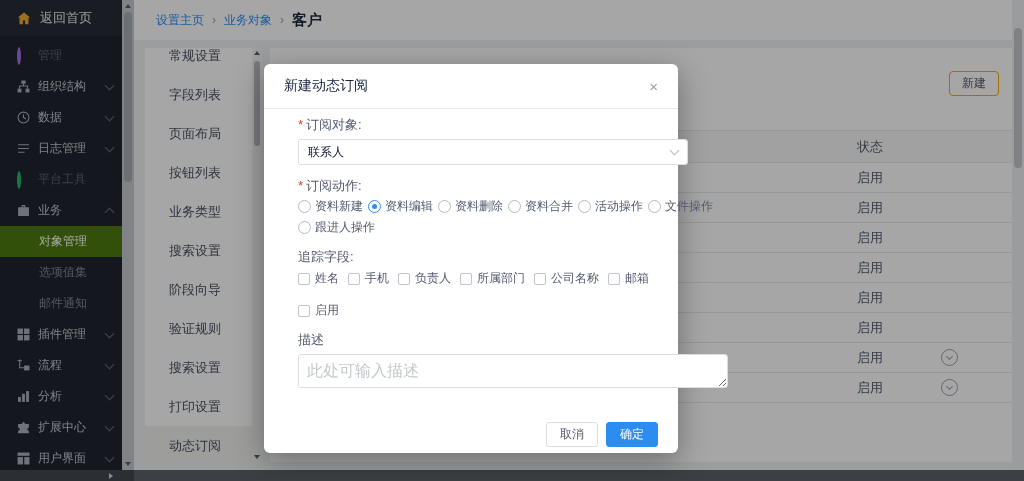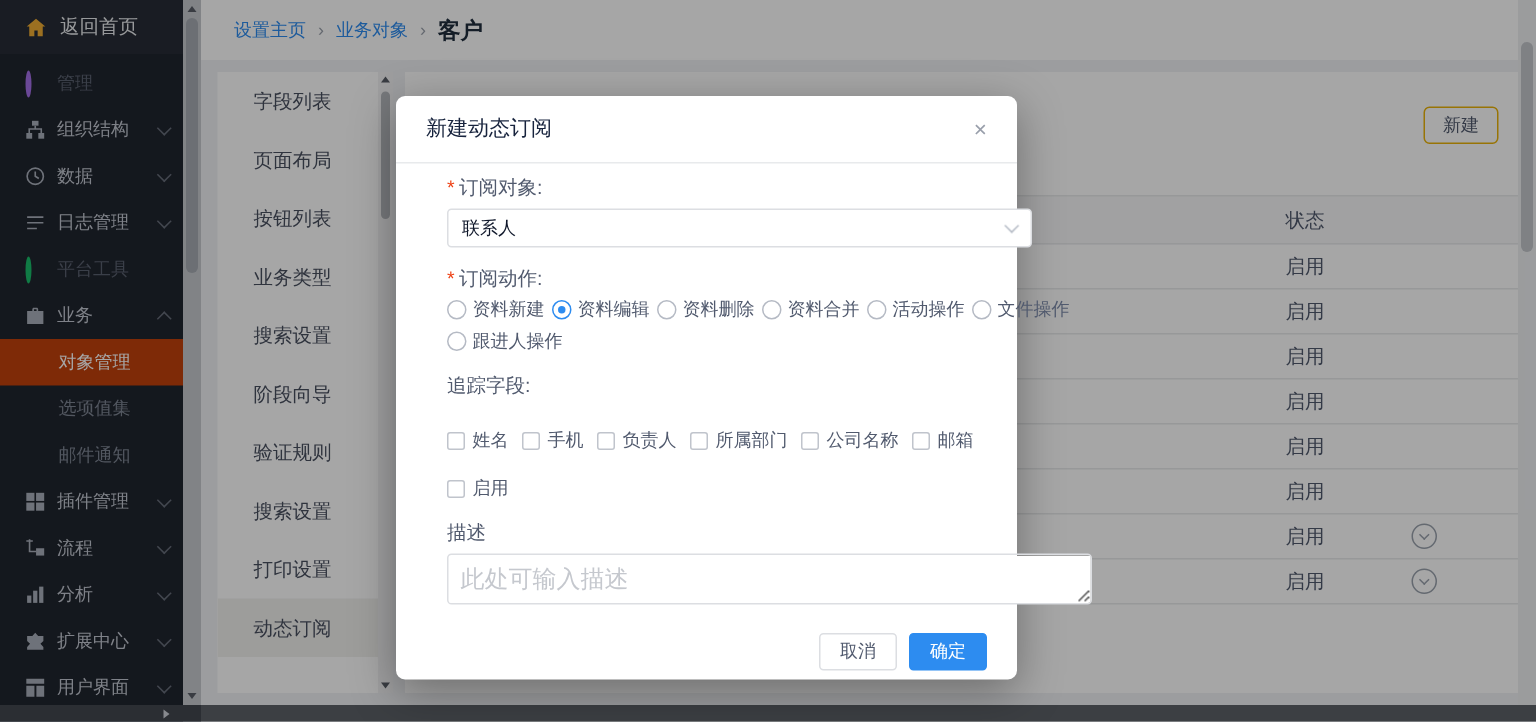--- a/index.html
+++ b/index.html
@@ -11,21 +11,21 @@
   }
   
   .sidebar { position:absolute; left:0; top:0; width:122px; height:481px; background:#20252e; z-index:1; }
   .side-home { height:36px; display:flex; align-items:center; gap:9px; padding-left:17px; background:#272c36; color:#e9ebee; font-size:13px; cursor:pointer; }
   .side-items { padding-top:4px; }
   .side-item { height:31px; display:flex; align-items:center; padding:0 9px 0 17px; color:#c2c7d1; font-size:12px; cursor:pointer; }
   .side-item .mi { width:13px; height:13px; margin-right:8px; color:#aab0bc; flex:0 0 13px; }
   .side-item .mi svg { display:block; stroke-width:1; }
   .side-item.section { color:#5a6170; }
   .side-item.sub { padding-left:39px; color:#7e8694; }
-  .side-item.sub.active { background:#c2410c; color:#ffffff; }
+  .side-item.sub.active { background:#4d7c0f; color:#ffffff; }
   .ring { width:8px; height:8px; border-radius:50%; border:2px solid currentColor; }
   .chev { width:7px; height:7px; border-right:1.4px solid #666d7a; border-bottom:1.4px solid #666d7a; transform:rotate(45deg); margin-left:auto; margin-top:-3px; }
   .chev.up { transform:rotate(-135deg); margin-top:4px; }
   
   .side-scroll { position:absolute; left:122px; top:0; width:12px; height:470px; background:#c6c9ce; z-index:1; }
   .side-scroll .thumb { position:absolute; left:2px; top:12px; width:8px; height:170px; background:#a6abb3; border-radius:4px; }
   .tri-up, .tri-down { position:absolute; left:3px; width:0; height:0; border-left:3px solid transparent; border-right:3px solid transparent; }
   .tri-up { top:4px; border-bottom:4px solid #585d66; }
   .tri-down { bottom:4px; border-top:4px solid #585d66; }
   
@@ -64,21 +64,21 @@
   .m-head { height:45px; border-bottom:1px solid #e8eaec; display:flex; align-items:center; padding:0 20px; }
   .m-title { font-size:14px; color:#17233d; font-weight:500; }
   .m-close { margin-left:auto; color:#999fab; font-size:15px; cursor:pointer; line-height:1; }
   .m-body { padding:8px 36px 0 34px; }
   .f-label { font-size:13px; color:#515a6e; height:16px; line-height:16px; display:block; }
   .f-label.gap { margin-top:13px; }
   .req::before { content:"*"; color:#ed4014; margin-right:3px; }
   .select { margin-top:6px; width:390px; height:26px; border:1px solid #dcdee2; border-radius:3px; display:flex; align-items:center; padding:0 9px; font-size:12px; color:#0f172a; cursor:pointer; background:#fff; }
   .select .sel-chev { margin-left:auto; width:7px; height:7px; border-right:1.3px solid #b6bcc6; border-bottom:1.3px solid #b6bcc6; transform:rotate(45deg); margin-top:-4px; }
   .opt-group { margin-top:4px; display:flex; flex-wrap:wrap; width:430px; row-gap:4px; }
-  .opt-group.cks { margin-top:20px;text-align:right; }
+  .opt-group.cks { margin-top:5px;text-align:right; }
   .radio, .check { display:flex; align-items:center; margin-right:5px; height:17px; font-size:12px; color:#515a6e; cursor:pointer; }
   .check { margin-right:9px; }
   .r-dot { width:13px; height:13px; border:1px solid #b5bac4; border-radius:50%; margin-right:4px; position:relative; background:#fff; flex:0 0 13px; }
   .r-dot.sel { border-color:#2d8cf0; }
   .r-dot.sel::after { content:""; position:absolute; left:3px; top:3px; width:5px; height:5px; border-radius:50%; background:#2d8cf0; }
   .c-box { width:12px; height:12px; border:1px solid #c0c4cc; border-radius:2px; margin-right:5px; background:#fff; flex:0 0 12px; }
   .enable-row { margin-top:15px; }
   .desc-area { margin-top:6px; width:430px; height:34px; border:1px solid #dcdee2; border-radius:3px; padding:6px 8px; font-size:16px; color:#515a6e; resize:both; font-family:"Liberation Sans","DejaVu Sans",sans-serif; display:block; }
   .desc-area::placeholder { color:#c5c8ce; }
   .m-foot { position:absolute; right:20px; bottom:6px; display:flex; gap:8px; }
@@ -224,20 +224,23 @@
       <span class="crumb-link">设置主页</span>
       <span class="crumb-sep">›</span>
       <span class="crumb-link">业务对象</span>
       <span class="crumb-sep">›</span>
       <span class="crumb-current">客户</span>
     </div>
 </div>
 
 <div class="tab-panel">
   <div id="tab-items">
+      <div class="tab-item clipped">
+        <span>常规设置</span>
+      </div>
       <div class="tab-item">
         <span>字段列表</span>
       </div>
       <div class="tab-item">
         <span>页面布局</span>
       </div>
       <div class="tab-item">
         <span>按钮列表</span>
       </div>
       <div class="tab-item">

